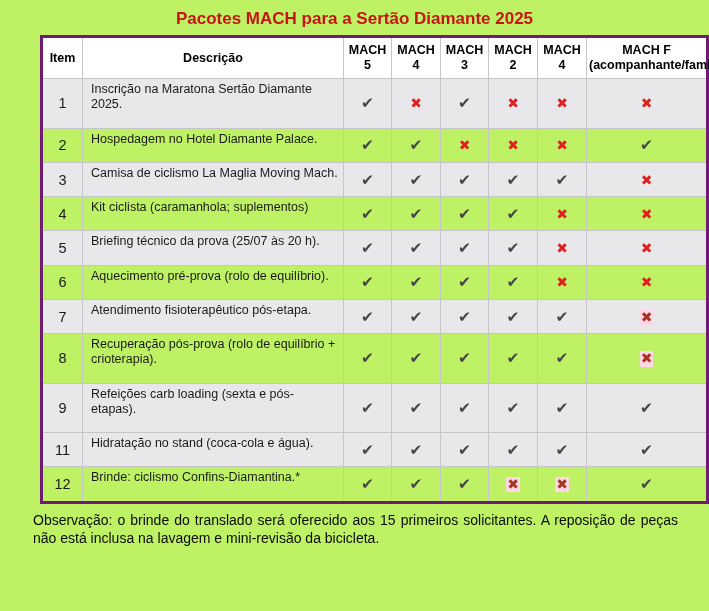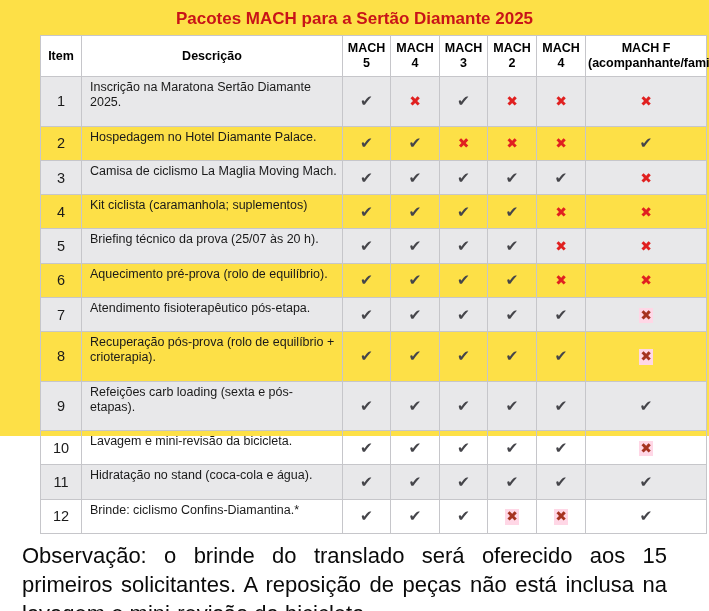--- a/index.html
+++ b/index.html
@@ -1,37 +1,37 @@
 <!DOCTYPE html>
 <html><head>
 <meta charset="utf-8">
 <style>
   html, body { margin:0; padding:0; background:#ffffff; }
   body {
     width:709px; height:611px; overflow:hidden;
     font-family:"Liberation Sans", sans-serif;
     color:#111;
   }
-  .page { position:relative; width:709px; height:436px; background:#fde047; }
+  .page { position:relative; width:709px; height:611px; background:#bef264; }
 
   .title {
     padding-top:7px;
     text-align:center;
     font-weight:bold;
     font-size:17px;
     line-height:1.42;
     color:#c81418;
   }
 
   table.pkg {
     border-collapse:collapse;
     table-layout:fixed;
     width:667px;
     margin:4px 0 0 40px;
-    border:1px solid #701a75;
+    border:3px solid #701a75;
   }
   .pkg th, .pkg td { border:1px solid #c6c6ca; }
   .pkg th {
     background:#ffffff;
     font-weight:bold;
     font-size:12.5px;
     line-height:1.2;
     text-align:center;
     vertical-align:middle;
     padding:5px 2px;
@@ -57,23 +57,23 @@
   .mark { font-family:"DejaVu Sans", sans-serif; display:inline-block; }
   .mark.check { color:#45454a; font-size:15.5px; }
   .mark.x { color:#e02020; font-size:14px; font-weight:bold; }
   .mark.x_pink {
     color:#a63320; background:#ffd7e6;
     font-size:14px; font-weight:bold;
     padding:0 1px; line-height:1.1;
   }
 
   .note {
-    margin:7px 0 0 22px;
+    margin:7px 0 0 33px;
     width:645px;
-    font-size:22px;
+    font-size:14px;
     line-height:1.32;
     text-align:justify;
     color:#0a0a0a;
   }
 </style>
 </head>
 <body>
 
 <div class="page">
 
@@ -188,30 +188,20 @@
         <tr class="stripe">
           <td class="item-cell">9</td>
           <td class="desc-cell">Refeições carb loading (sexta e pós-etapas).</td>
           <td class="mark-cell"><span class="mark check">✔</span></td>
           <td class="mark-cell"><span class="mark check">✔</span></td>
           <td class="mark-cell"><span class="mark check">✔</span></td>
           <td class="mark-cell"><span class="mark check">✔</span></td>
           <td class="mark-cell"><span class="mark check">✔</span></td>
           <td class="mark-cell"><span class="mark check">✔</span></td>
         </tr>
-        <tr>
-          <td class="item-cell">10</td>
-          <td class="desc-cell">Lavagem e mini-revisão da bicicleta.</td>
-          <td class="mark-cell"><span class="mark check">✔</span></td>
-          <td class="mark-cell"><span class="mark check">✔</span></td>
-          <td class="mark-cell"><span class="mark check">✔</span></td>
-          <td class="mark-cell"><span class="mark check">✔</span></td>
-          <td class="mark-cell"><span class="mark check">✔</span></td>
-          <td class="mark-cell"><span class="mark x_pink">✖</span></td>
-        </tr>
         <tr class="stripe">
           <td class="item-cell">11</td>
           <td class="desc-cell">Hidratação no stand (coca-cola e água).</td>
           <td class="mark-cell"><span class="mark check">✔</span></td>
           <td class="mark-cell"><span class="mark check">✔</span></td>
           <td class="mark-cell"><span class="mark check">✔</span></td>
           <td class="mark-cell"><span class="mark check">✔</span></td>
           <td class="mark-cell"><span class="mark check">✔</span></td>
           <td class="mark-cell"><span class="mark check">✔</span></td>
         </tr>

